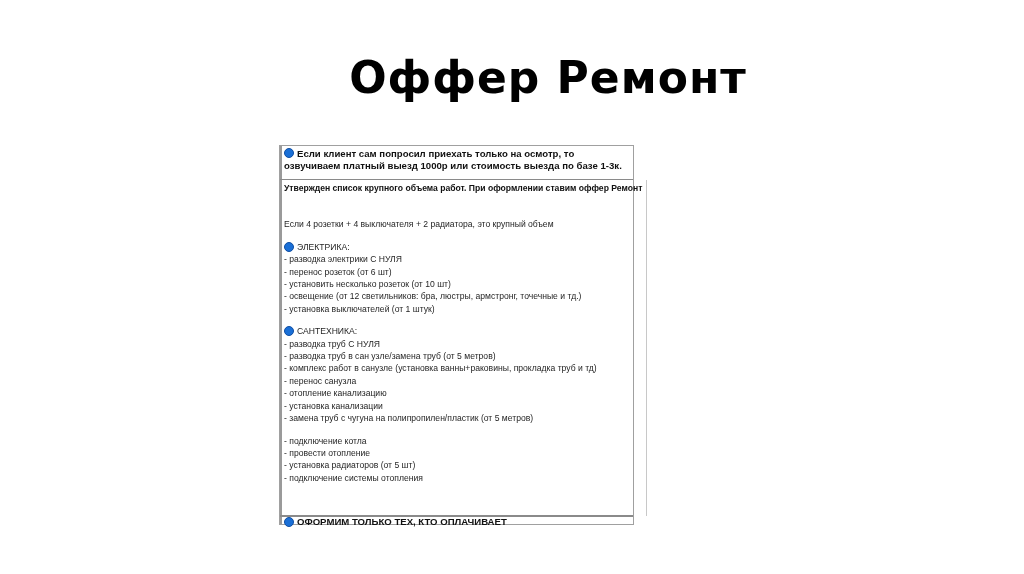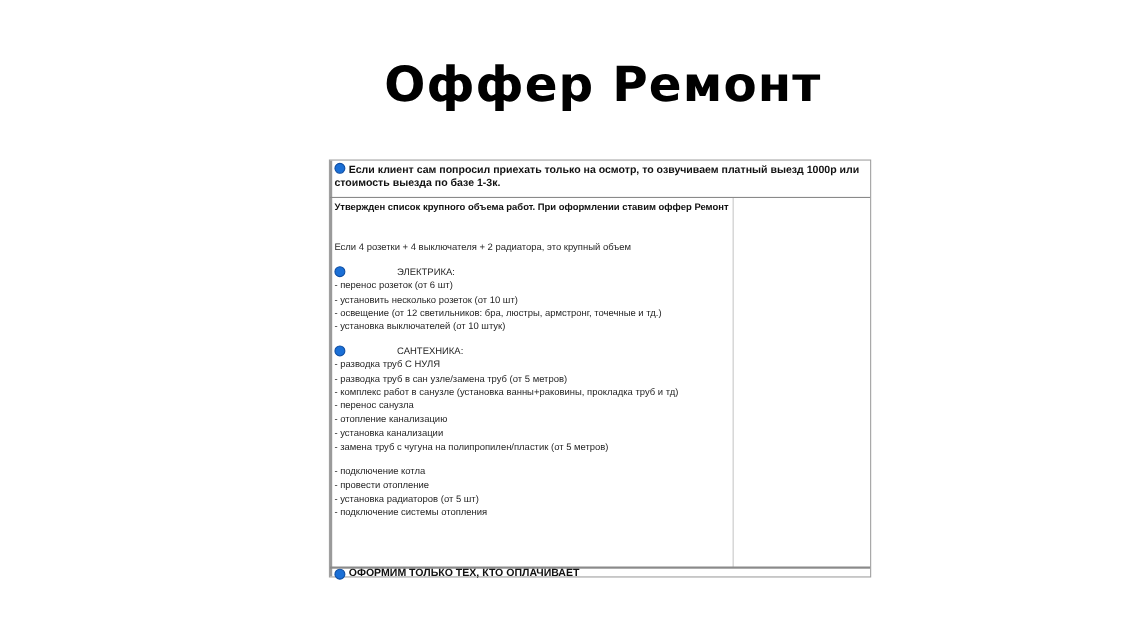--- a/index.html
+++ b/index.html
@@ -7,41 +7,41 @@
       width: 1024px; height: 574px; background: #ffffff; position: relative; overflow: hidden;
       font-family: "DejaVu Sans", sans-serif;
     }
     .slide-title {
       position: absolute; left: 0; top: 52px; width: 1024px; text-align: center;
       font-family: "DejaVu Sans", sans-serif; font-weight: bold; font-size: 44px; color: #000;
       letter-spacing: 1px;
       padding-left: 36px;
     }
     .doc {
-      position: absolute; left: 279px; top: 145px; width: 493px; height: 380px;
+      position: absolute; left: 279px; top: 145px; width: 355px; height: 380px;
       border: 1px solid #a0a0a0; box-sizing: border-box; background: #fff;
-      font-family: "Liberation Sans", sans-serif; color: #1a1a1a; margin-left: 20px;
+      font-family: "Liberation Sans", sans-serif; color: #1a1a1a;
     }
     .doc::before {
       content: ""; position: absolute; left: 0; top: 0; bottom: 0; width: 2px; background: #9a9a9a;
     }
     .row-top {
       position: absolute; left: 4px; right: 4px; top: 2px; height: 30px;
       font-size: 9.6px; font-weight: bold; line-height: 12px; color: #111;
     }
     .divider-1 { position: absolute; left: 0; right: 0; top: 33px; height: 1px; background: #8a8a8a; }
     .col-divider { position: absolute; left: 366px; top: 34px; height: 336px; width: 1px; background: #c8c8c8; }
     .body-cell {
       position: absolute; left: 4px; top: 36px; width: 360px;
       font-size: 8.6px; line-height: 12.4px; color: #1f1f1f;
     }
     .strong { font-weight: bold; color: #111; }
     .gap { height: 24px; }
     .gap-sm { height: 10px; }
-    .section-head { display: flex; align-items: center; gap: 44px; }
+    .section-head { display: flex; align-items: center; }
     .dot {
       display: inline-block; width: 10px; height: 10px; border-radius: 50%;
       background: #1a6fd6; border: 1px solid #0f4ea3; box-sizing: border-box; margin-right: 3px;
       flex: 0 0 auto;
     }
     .divider-2 { position: absolute; left: 0; right: 0; top: 369px; height: 2px; background: #8a8a8a; }
     .row-bottom {
       position: absolute; left: 4px; right: 4px; top: 371px; height: 10px;
       font-size: 9.6px; font-weight: bold; line-height: 10px; color: #111; display: flex; align-items: flex-start;
     }
@@ -61,24 +61,25 @@
   <div class="body-cell">
     <div class="strong">Утвержден список крупного объема работ. При оформлении ставим оффер Ремонт</div>
     <div class="gap"></div>
     <div>Если 4 розетки + 4 выключателя + 2 радиатора, это крупный объем</div>
     <div class="gap-sm"></div>
 
     <div class="section-head">
       <span class="dot"></span>
       <span>ЭЛЕКТРИКА:</span>
     </div>
+    <div>- разводка электрики С НУЛЯ</div>
     <div>- перенос розеток (от 6 шт)</div>
     <div>- установить несколько розеток (от 10 шт)</div>
     <div>- освещение (от 12 светильников: бра, люстры, армстронг, точечные и тд.)</div>
-    <div>- установка выключателей (от 10 штук)</div>
+    <div>- установка выключателей (от 1 штук)</div>
     <div class="gap-sm"></div>
 
     <div class="section-head">
       <span class="dot"></span>
       <span>САНТЕХНИКА:</span>
     </div>
     <div>- разводка труб С НУЛЯ</div>
     <div>- разводка труб в сан узле/замена труб (от 5 метров)</div>
     <div>- комплекс работ в санузле (установка ванны+раковины, прокладка труб и тд)</div>
     <div>- перенос санузла</div>

